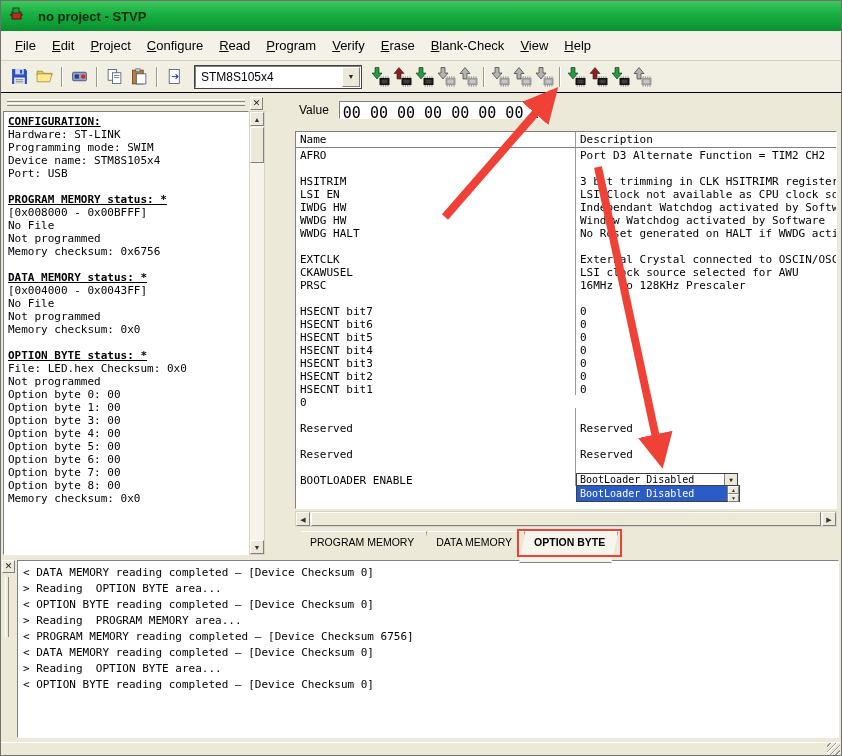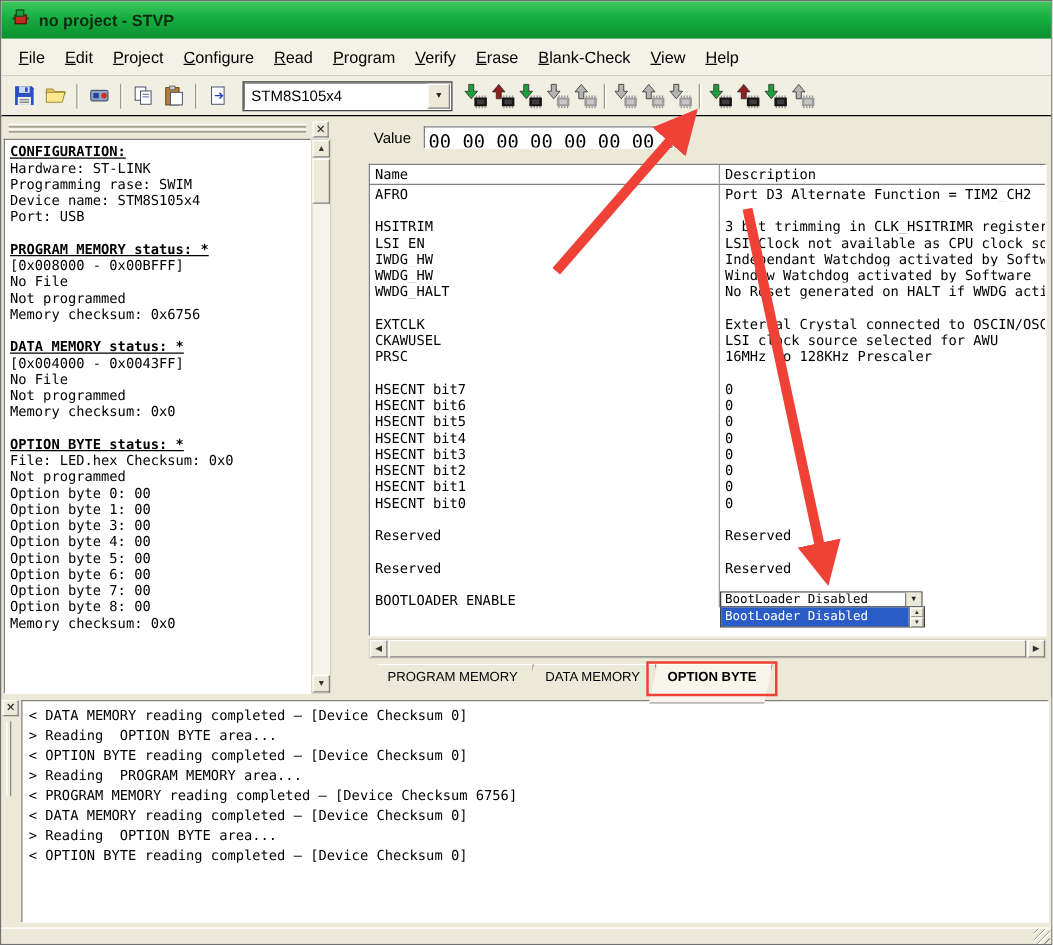--- a/index.html
+++ b/index.html
@@ -4,21 +4,21 @@
 <style>
   * { margin:0; padding:0; box-sizing:border-box; }
   html,body { background:#fff; }
   body { width:842px; height:756px; font-family:"Liberation Sans",sans-serif; }
 
   #app { position:relative; width:842px; height:756px; background:#ece9d8; overflow:hidden; border:1px solid #707070; }
 
   
   #title-bar { position:absolute; left:0; top:0; width:100%; height:30px;
     background:linear-gradient(to bottom, var(--title-green-light), var(--title-green) 45%, var(--title-green-dark));
-    display:flex; align-items:center; padding:0 7px; gap:7px; }
+    display:flex; align-items:center; padding:0 7px; gap:14px; }
   #title-text { font-size:13px; font-weight:bold; color:#0b2b10; }
 
   
   #menu-bar { position:absolute; left:0; top:30px; width:100%; height:30px; background:#f4f2e8;
     border-bottom:1px solid #d4d0c0; display:flex; align-items:center; padding-left:6px; }
   .menu-item { padding:5px 8px; font-size:13px; color:#000; cursor:default; }
   .menu-item u { text-decoration:underline; }
 
   
   #toolbar { position:absolute; left:0; top:60px; width:100%; height:32px; background:#f1eee2;
@@ -419,21 +419,21 @@
     <div id="left-minibar">
       <div id="left-grip">
           <div></div>
           <div></div>
         </div>
       <div class="mini-close">✕</div>
     </div>
     <div id="left-content">
         <div class="cfg-line cfg-heading">CONFIGURATION:</div>
         <div class="cfg-line">Hardware: ST-LINK</div>
-        <div class="cfg-line">Programming rase: SWIM</div>
+        <div class="cfg-line">Programming mode: SWIM</div>
         <div class="cfg-line">Device name: STM8S105x4</div>
         <div class="cfg-line">Port: USB</div>
         <div class="cfg-line">&nbsp;</div>
         <div class="cfg-line cfg-heading">PROGRAM MEMORY status: *</div>
         <div class="cfg-line">[0x008000 - 0x00BFFF]</div>
         <div class="cfg-line">No File</div>
         <div class="cfg-line">Not programmed</div>
         <div class="cfg-line">Memory checksum: 0x6756</div>
         <div class="cfg-line">&nbsp;</div>
         <div class="cfg-line cfg-heading">DATA MEMORY status: *</div>
@@ -543,21 +543,20 @@
           </div>
           <div class="opt-row">
             <div class="opt-name">HSECNT bit2</div>
             <div class="opt-desc">0</div>
           </div>
           <div class="opt-row">
             <div class="opt-name">HSECNT bit1</div>
             <div class="opt-desc">0</div>
           </div>
           <div class="opt-row">
-            <div class="opt-name">HSECNT bit0</div>
             <div class="opt-desc">0</div>
           </div>
           <div class="opt-row">
             <div class="opt-name"></div>
             <div class="opt-desc"></div>
           </div>
           <div class="opt-row">
             <div class="opt-name">Reserved</div>
             <div class="opt-desc">Reserved</div>
           </div>

